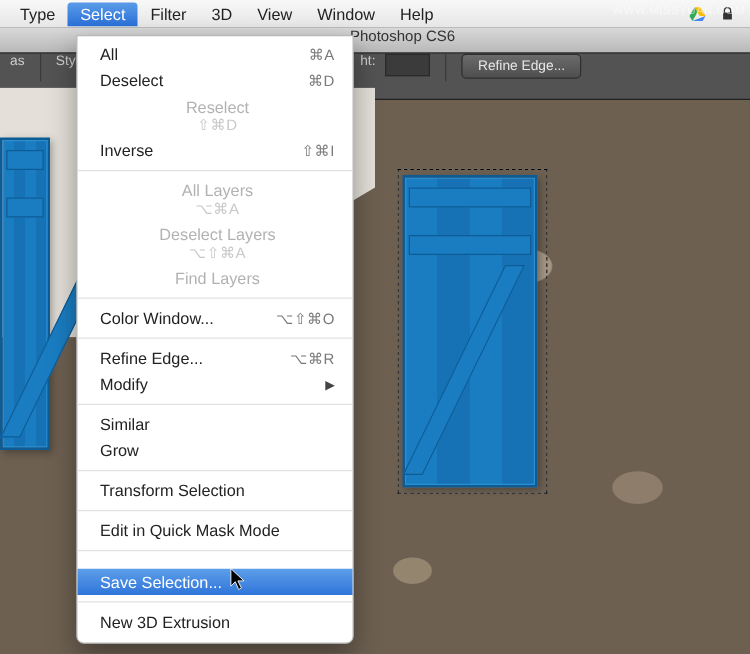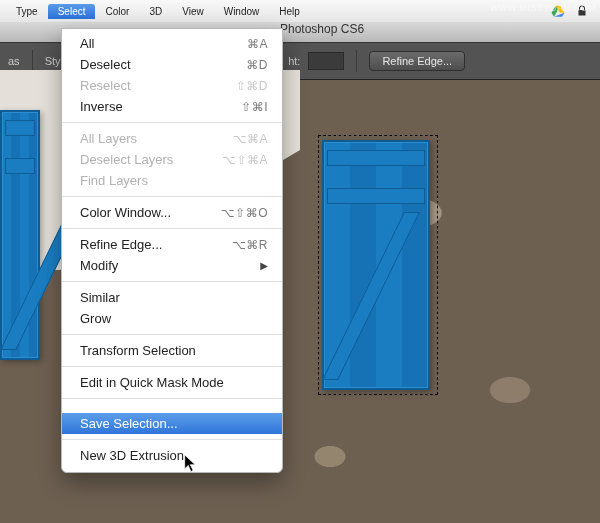--- a/index.html
+++ b/index.html
@@ -5,21 +5,21 @@
   * { margin: 0; padding: 0; box-sizing: border-box; font-family: "Lucida Grande", "Helvetica Neue", Arial, sans-serif; }
   body { background: #535353; width: 600px; height: 523px; overflow: hidden; position: relative; }
 
   
   .menubar {
     background: linear-gradient(#f8f8f8, #e6e6e6);
     height: 22px;
     display: flex;
     align-items: center;
     padding: 0 6px;
-    font-size: 10px;
+    font-size: 13px;
     color: #222;
   }
   .menubar .menu-item { padding: 2px 10px; cursor: default; }
   .menubar .menu-item.active {
     background: linear-gradient(#5a9be8, #2a70d8);
     color: #fff;
     border-radius: 3px 3px 0 0;
   }
   .menubar .spacer { flex: 1; }
   .menubar .status-icon { width: 16px; height: 16px; margin: 0 4px; display: inline-flex; align-items: center; justify-content: center; }
@@ -35,21 +35,21 @@
     align-items: flex-start;
   }
 
   
   .options-bar {
     background: #535353;
     border-top: 1px solid #333;
     border-bottom: 1px solid #222;
     height: 38px;
     display: flex;
-    align-items: center;
+    align-items: flex-start;
     gap: 8px;
     padding: 0 8px;
     color: #ccc;
     font-size: 11px;
   }
   .options-bar .sep { width:1px; height:22px; background:#3a3a3a; margin:0 4px; }
   .ps-button {
     background: linear-gradient(#6b6b6b,#4e4e4e);
     border: 1px solid #2f2f2f;
     color: #e6e6e6;
@@ -145,21 +145,21 @@
   }
   .dropdown .row {
     display: flex;
     align-items: center;
     padding: 3px 14px 3px 18px;
     cursor: default;
   }
   .dropdown .row .label { flex: 1; white-space: nowrap; }
   .dropdown .row .shortcut { color: #7a7a7a; font-size: 12px; letter-spacing: .5px; }
   .dropdown .row .submenu-arrow { color:#444; font-size:10px; margin-left:6px; }
-  .dropdown .row.disabled { color: #b2b2b2; }
+  .dropdown .row.disabled { color: #b2b2b2; flex-direction: column; }
   .dropdown .row.disabled .shortcut { color:#c8c8c8; }
   .dropdown .row.highlight {
     background: linear-gradient(#5c9ee9, #2f75da);
     color: #fff;
     margin-top: 14px;
   }
   .dropdown hr {
     border: none; border-top: 1px solid #e2e2e2;
     margin: 5px 0;
   }
@@ -180,21 +180,21 @@
     letter-spacing:.5px;
     z-index:300;
   }
 </style>
 </head>
 <body>
 
 <div class="menubar">
   <span class="menu-item">Type</span>
   <span class="menu-item active">Select</span>
-  <span class="menu-item">Color</span>
+  <span class="menu-item">Filter</span>
   <span class="menu-item">3D</span>
   <span class="menu-item">View</span>
   <span class="menu-item">Window</span>
   <span class="menu-item">Help</span>
   <span class="spacer"></span>
   <span class="status-icon">
     <svg width="14" height="14" viewBox="0 0 24 24">
         <polygon points="8,3 16,3 23,15 15,15" fill="#fbbc04"></polygon>
         <polygon points="1,15 8,3 12,10 5,22" fill="#34a853"></polygon>
         <polygon points="5,22 23,15 19,22" fill="#4285f4"></polygon>

